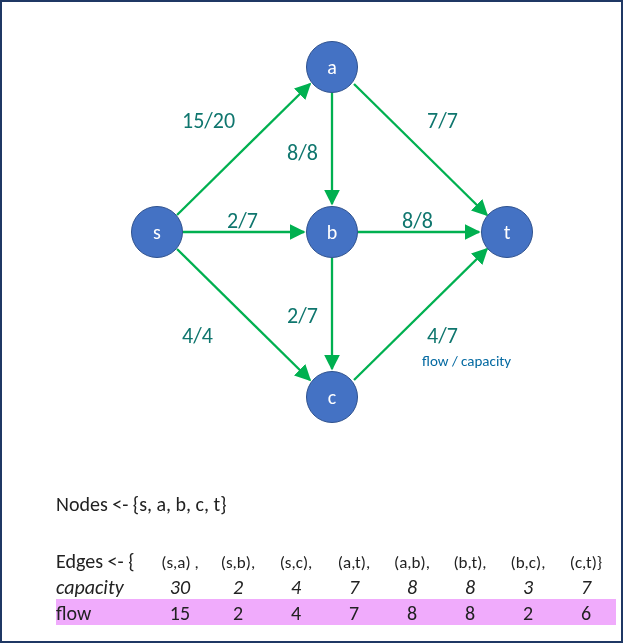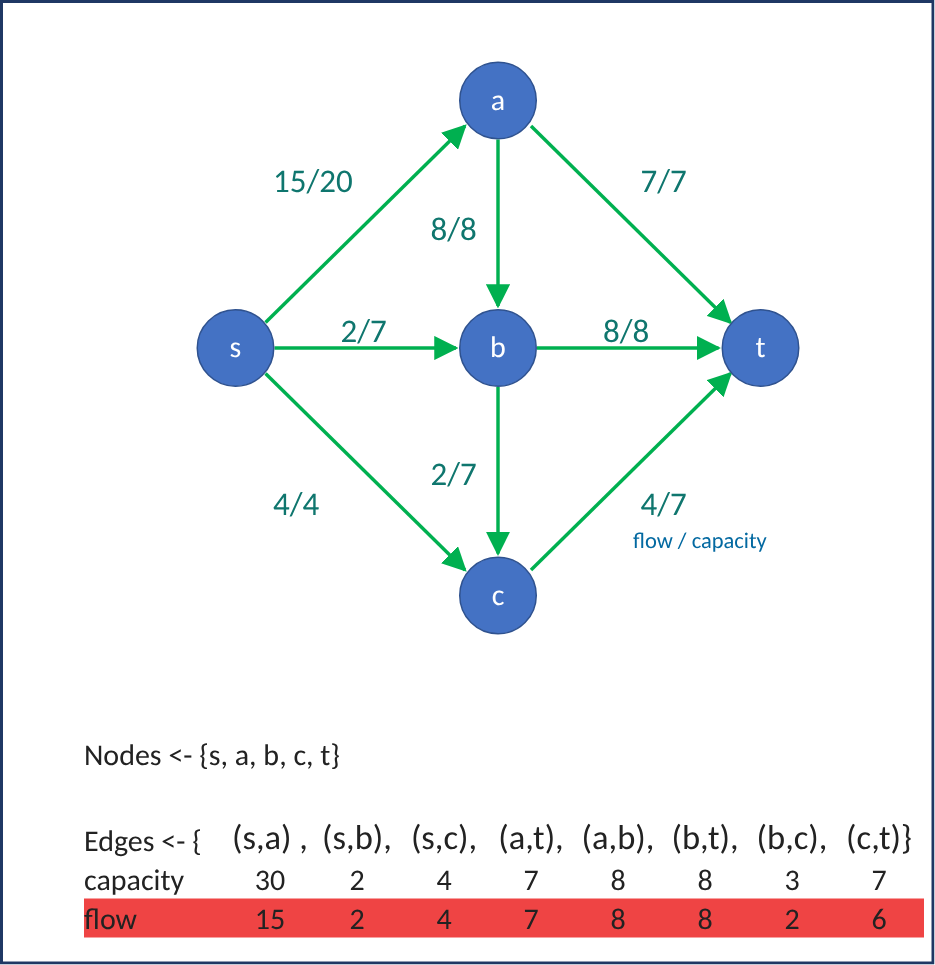--- a/index.html
+++ b/index.html
@@ -75,23 +75,23 @@
   }
   .row .cells {
     display: flex;
   }
   .row .cell {
     width: 58px;
     text-align: center;
     flex: 0 0 58px;
   }
   .edges-row .lbl { width: 95px; flex: 0 0 95px; }
-  .edges-row .cells .cell { width: 58px; flex: 0 0 58px; font-size: 23px; }
+  .edges-row .cells .cell { width: 58px; flex: 0 0 58px; font-size: 17px; }
   .flow-row {
-    background: #ef4444;
+    background: #f0abfc;
   }
 </style>
 </head>
 <body>
 
 <div class="frame">
   <div class="graph-area">
 
     <svg class="edges" viewBox="0 0 623 450">
       <defs>
@@ -154,21 +154,21 @@
       <span class="cell">(s,b),</span>
       <span class="cell">(s,c),</span>
       <span class="cell">(a,t),</span>
       <span class="cell">(a,b),</span>
       <span class="cell">(b,t),</span>
       <span class="cell">(b,c),</span>
       <span class="cell">(c,t)}</span>
     </span>
   </div>
 
-  <div class="text-block row" style="top:571px;">
+  <div class="text-block row" style="top:571px;font-style:italic;">
     <span class="lbl">capacity</span>
     <span class="cells">
       <span class="cell">30</span>
       <span class="cell">2</span>
       <span class="cell">4</span>
       <span class="cell">7</span>
       <span class="cell">8</span>
       <span class="cell">8</span>
       <span class="cell">3</span>
       <span class="cell">7</span>

